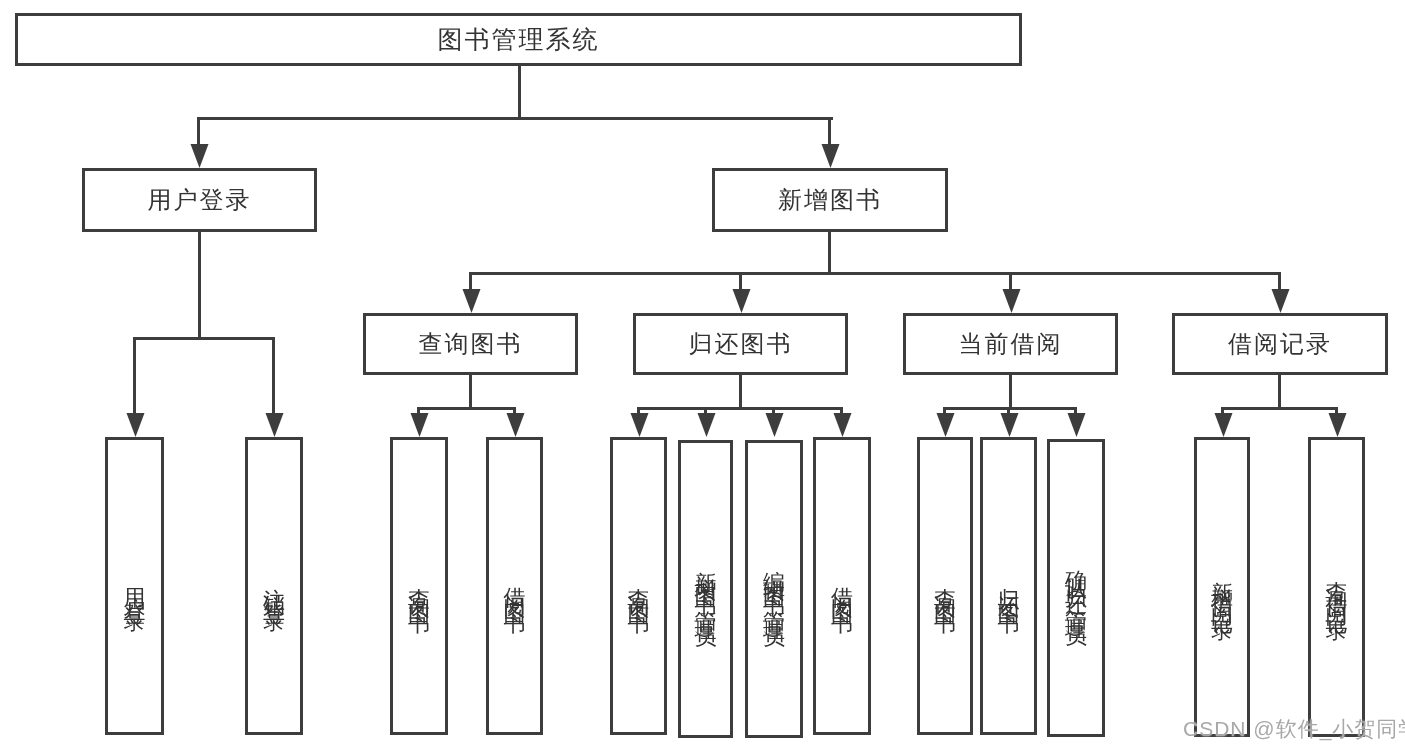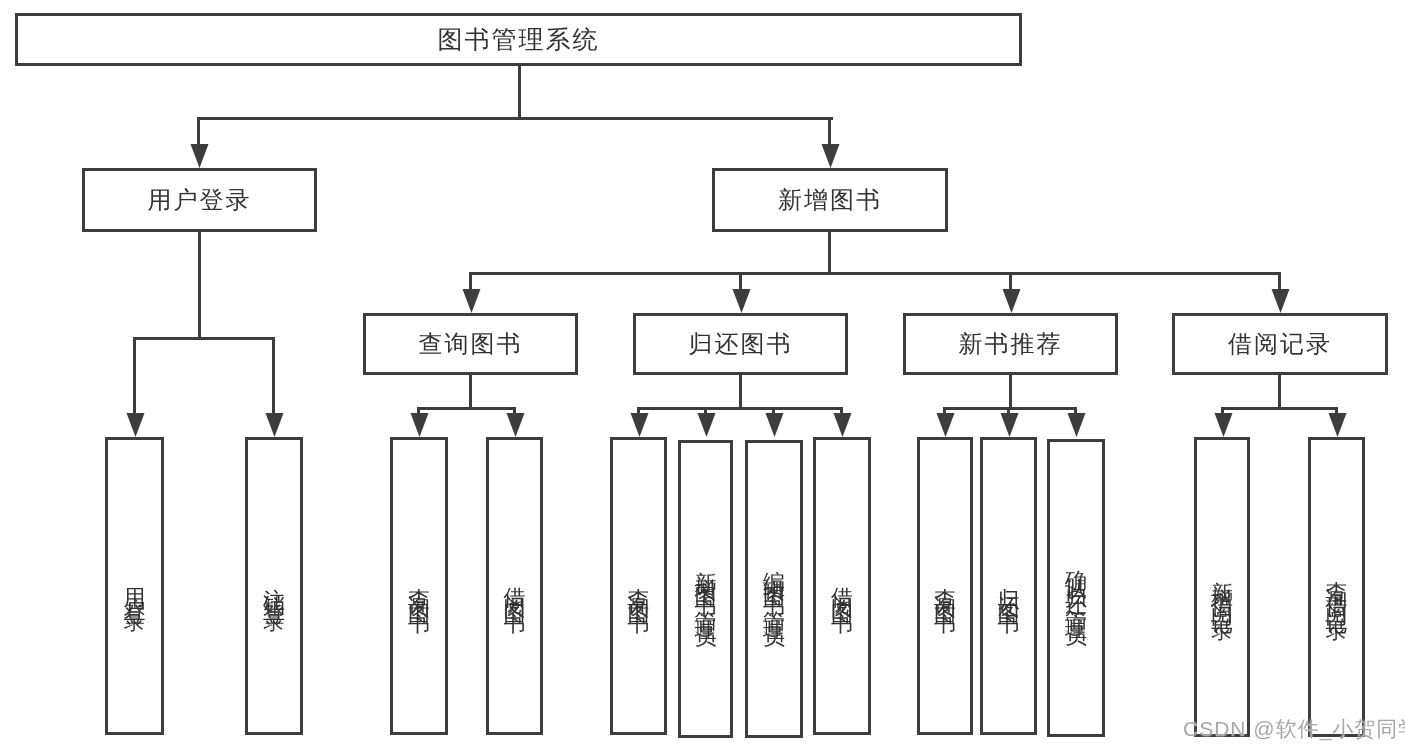--- a/index.html
+++ b/index.html
@@ -114,21 +114,21 @@
   <div class="stem" style="left:1278px;top:272px;height:17px;"></div>
   <div class="arrowhead" style="left:1279px;top:289px;"></div>
 
   <div class="box" style="left:363px;top:313px;width:215px;height:62px;">
     <span class="h-label">查询图书</span>
   </div>
   <div class="box" style="left:633px;top:313px;width:215px;height:62px;">
     <span class="h-label">归还图书</span>
   </div>
   <div class="box" style="left:903px;top:313px;width:215px;height:62px;">
-    <span class="h-label">新书推荐</span>
+    <span class="h-label">当前借阅</span>
   </div>
   <div class="box" style="left:1172px;top:313px;width:216px;height:62px;">
     <span class="h-label">借阅记录</span>
   </div>
 
   <div class="stem" style="left:469px;top:375px;height:32px;"></div>
   <div class="rail" style="left:418px;top:407px;width:97px;"></div>
   <div class="stem" style="left:417px;top:407px;height:6px;"></div>
   <div class="arrowhead" style="left:418px;top:413px;"></div>
   <div class="stem" style="left:513px;top:407px;height:6px;"></div>

